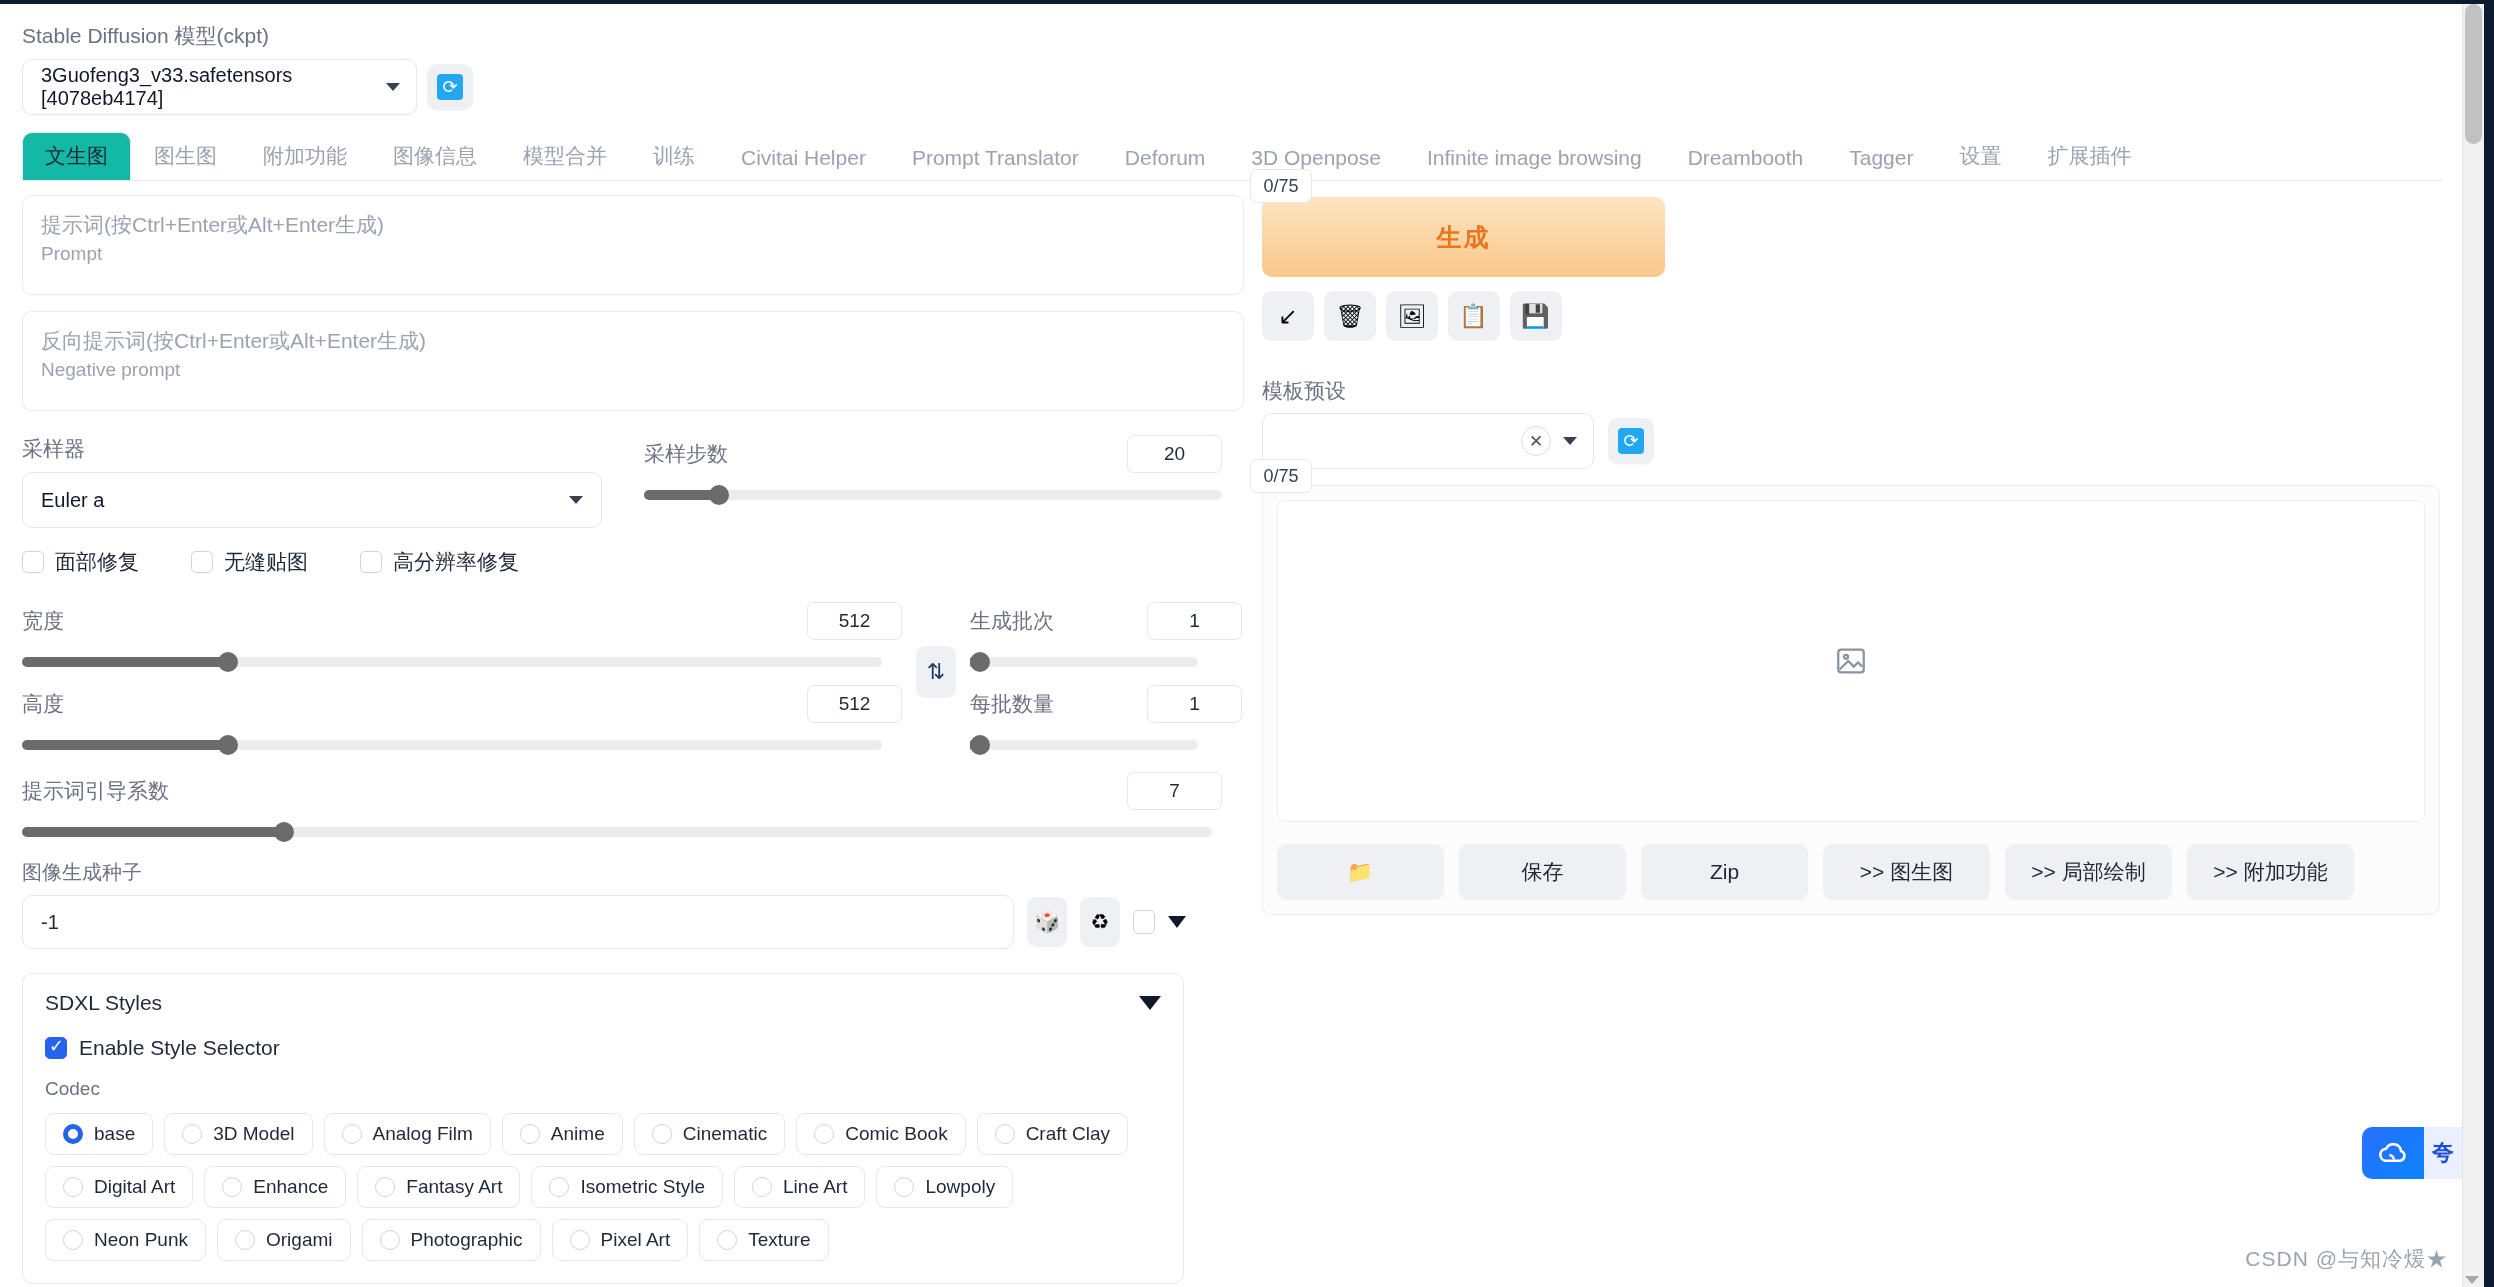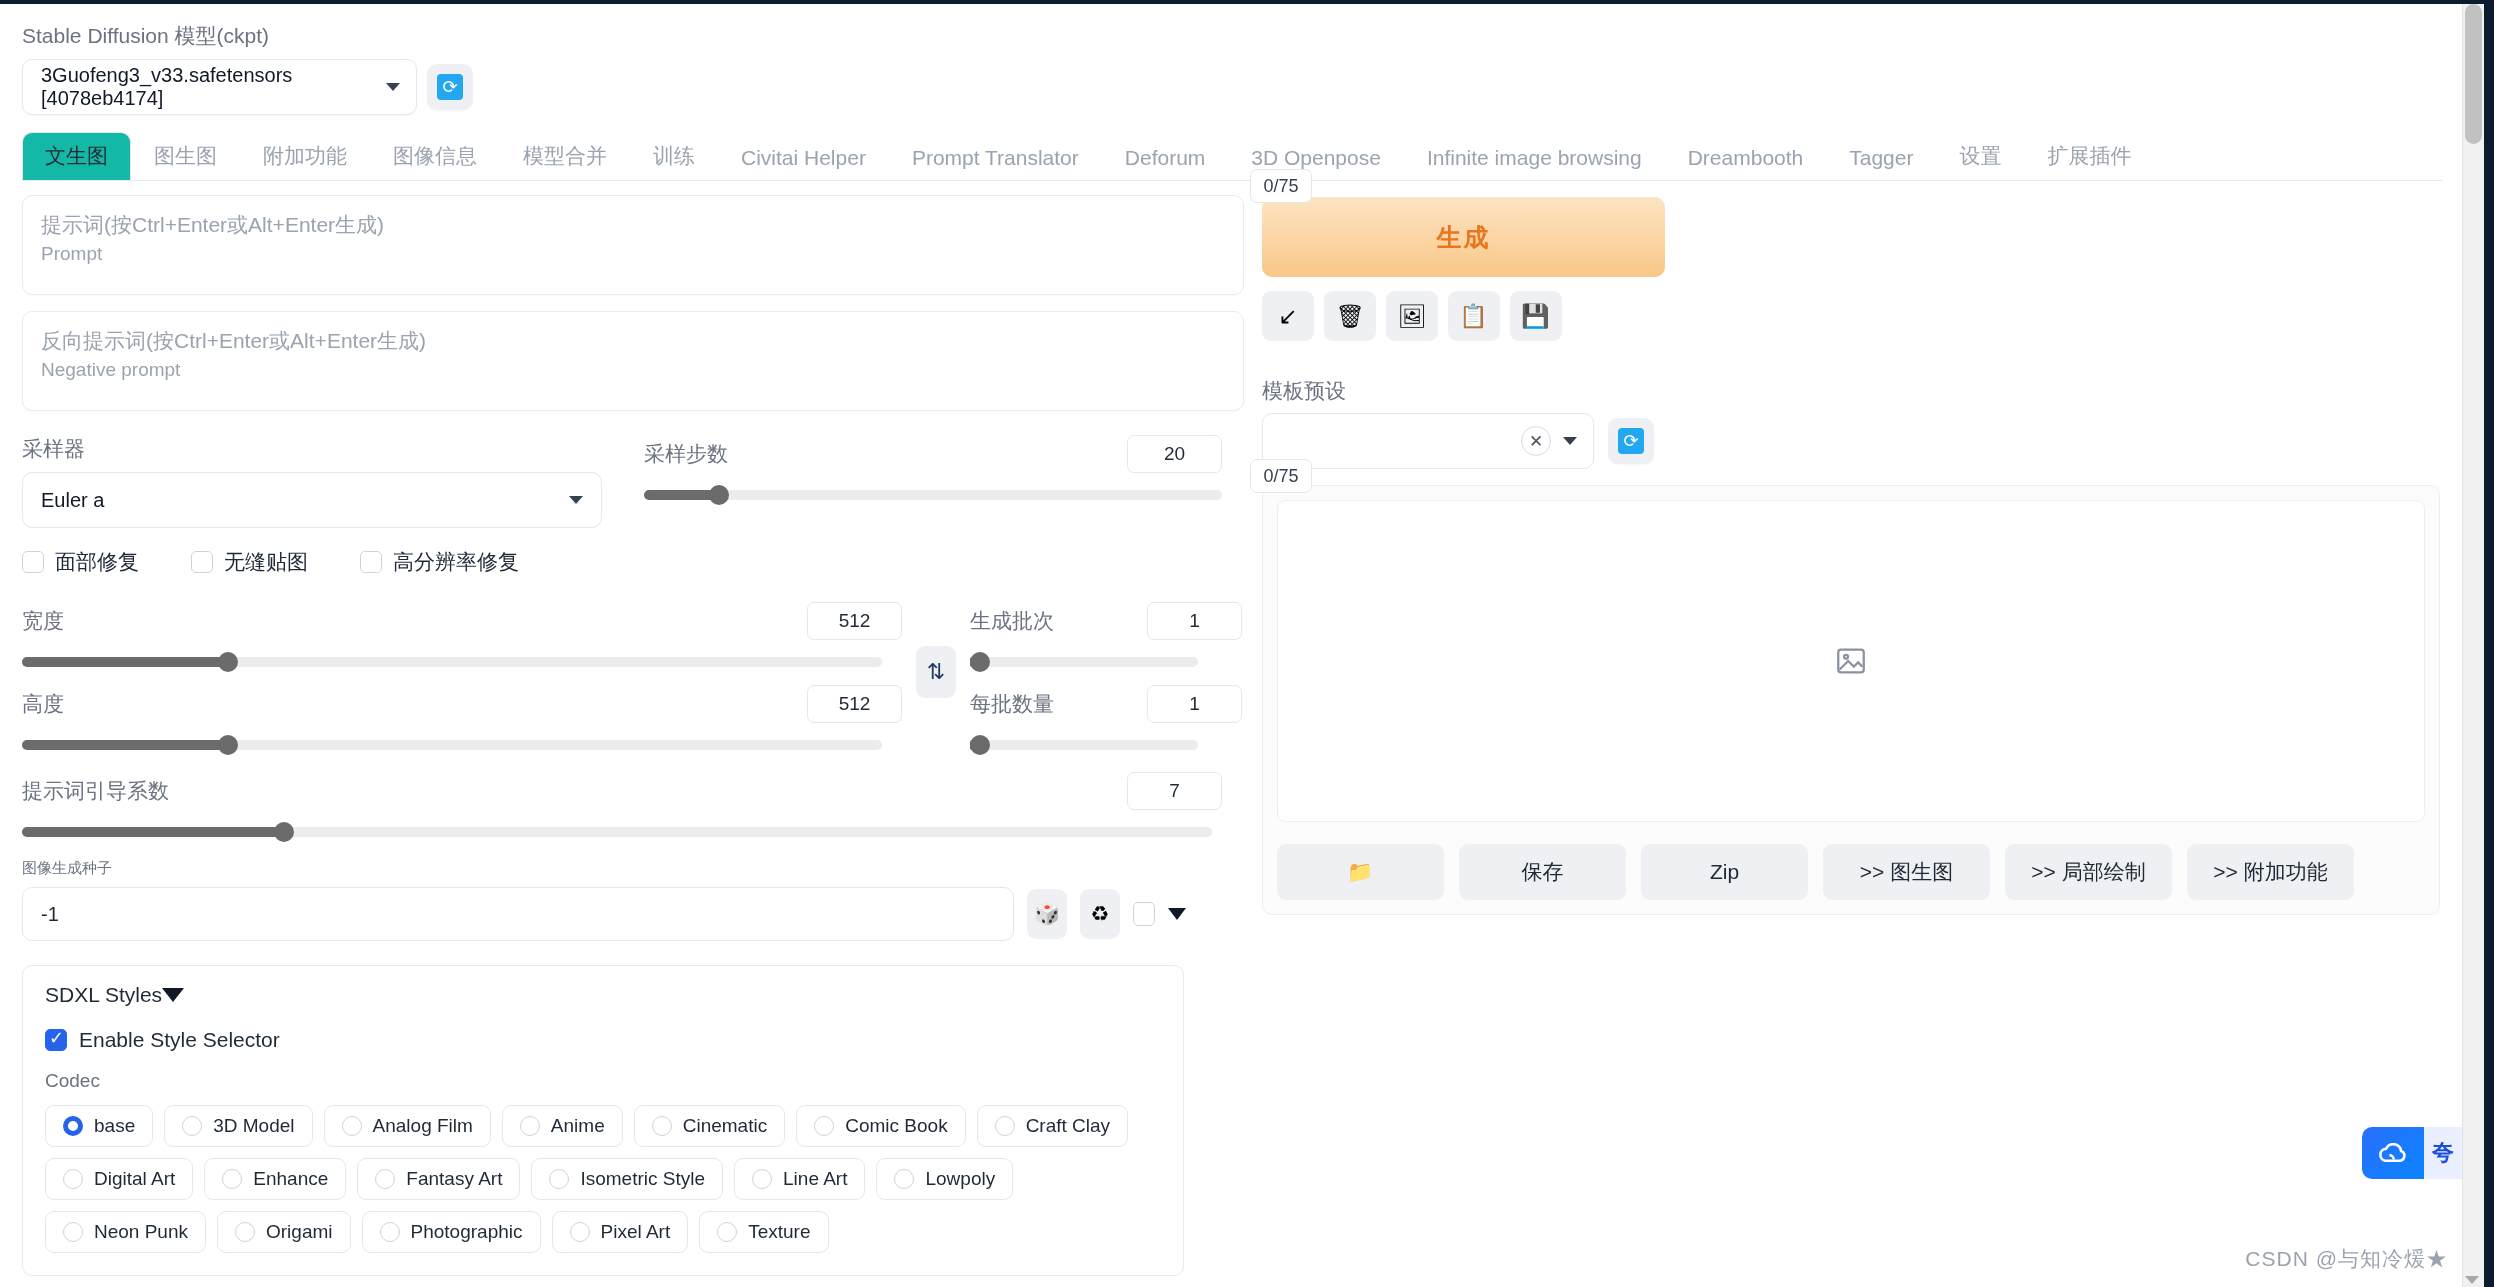--- a/index.html
+++ b/index.html
@@ -124,32 +124,32 @@
   .slider .knob { position:absolute;top:-5px;width:20px;height:20px;border-radius:50%;background:#6b6b6b; }
 
   
   .wh-block { margin-top:26px; display:flex; align-items:flex-start; }
   .wh-left { width:880px; }
   .wh-mid { width:68px; display:flex; align-items:center; justify-content:center; padding-top:44px; }
   .swap-btn { width:40px;height:52px;border-radius:9px;background:#eef0f4;
       display:flex;align-items:center;justify-content:center;font-size:22px;color:#1f3a5f; }
   .wh-right { width:272px; }
 
-  .seed-label { font-size:15px;color:#6b7280;margin-top:22px; }
+  .seed-label { font-size:20px;color:#6b7280;margin-top:22px; }
   .seed-row { display:flex;align-items:center;gap:13px;margin-top:9px; }
   .seed-input { width:992px;height:54px;border:1px solid #e5e7eb;border-radius:10px;background:#fff;
       display:flex;align-items:center;padding-left:18px;font-size:20px;color:#1f2937; }
   .seed-btn { width:40px;height:50px;border-radius:9px;background:#eef0f4;
       display:flex;align-items:center;justify-content:center;font-size:21px; }
   .seed-chk { width:22px;height:24px;border:1px solid #cfd4dc;border-radius:5px;background:#fff; }
   .seed-caret { width:0;height:0;border-left:9px solid transparent;border-right:9px solid transparent;border-top:12px solid #111827; }
 
   
   .panel { width:1162px; border:1px solid #e7e9ee; border-radius:10px; background:#fff; margin-top:24px; }
-  .panel-head { display:flex;align-items:center;padding:17px 22px; }
+  .panel-head { display:flex;align-items:center;justify-content:space-between; padding:17px 22px; }
   .panel-title { font-size:21px;color:#1f2937; }
   .tri-down { width:0;height:0;border-left:11px solid transparent;border-right:11px solid transparent;border-top:14px solid #111827; }
   .panel-body { padding:0 22px 22px 22px; }
   .enable-row { display:flex;align-items:center;gap:12px; margin-top:4px; }
   .codec-label { font-size:19px;color:#6b7280;margin-top:18px; }
   .radio-grid { display:flex;flex-wrap:wrap;gap:11px;margin-top:13px; }
   .radio-pill { height:42px;border:1px solid #e5e7eb;border-radius:9px;background:#fff;
       display:flex;align-items:center;gap:11px;padding:0 17px;font-size:19px;color:#1f2937; }
   .radio-dot { width:20px;height:20px;border:1px solid #cfd4dc;border-radius:50%;background:#fff; }
   .radio-dot.on { border:5px solid #2563eb; background:#fff; }

